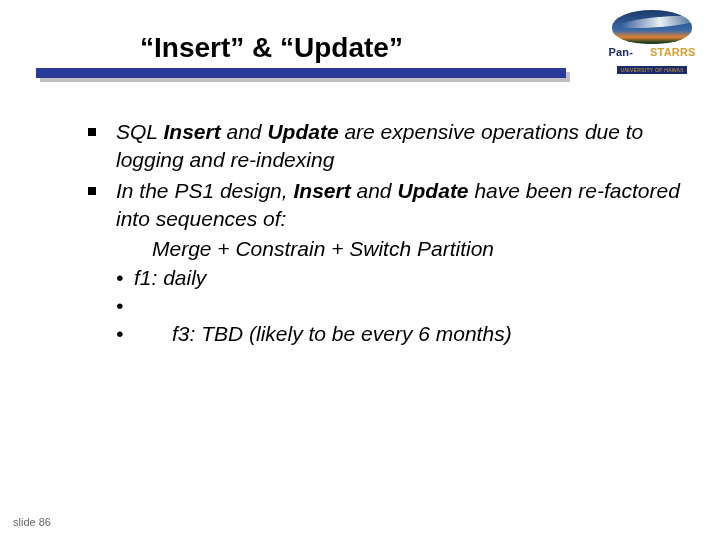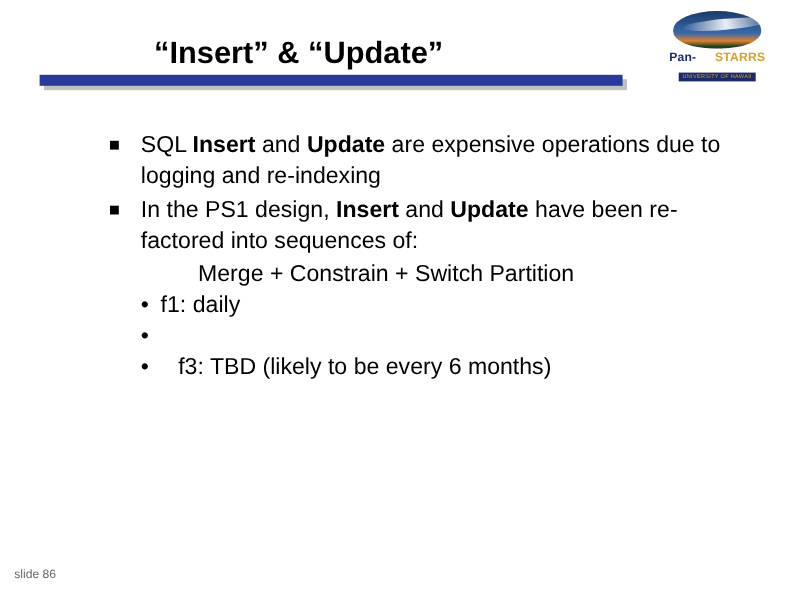--- a/index.html
+++ b/index.html
@@ -97,42 +97,43 @@
     background: #1a2a6a;
     color: #d4a030;
     padding: 1px 3px;
     display: inline-block;
     letter-spacing: 0.3px;
     margin-top: 1px;
   }
   .content {
     position: absolute;
     top: 118px;
-    left: 100px;
+    left: 88px;
     right: 40px;
     font-size: 21px;
     line-height: 1.35;
+    font-style: italic;
   }
   .bullet-row {
     display: flex;
     margin-bottom: 2px;
   }
   .sq {
     width: 8px;
     height: 8px;
     background: #000;
     flex: 0 0 8px;
     margin-top: 10px;
     margin-right: 20px;
   }
   .bullet-text {
     flex: 1;
   }
   .sub-indent {
-    margin-left: 80px;
+    margin-left: 64px;
   }
   .sub-row {
     display: flex;
     margin-left: 28px;
   }
   .dot {
     flex: 0 0 18px;
     font-size: 21px;
   }
   .footer {
@@ -186,20 +187,20 @@
 
     <div class="sub-row">
       <div class="dot">•</div>
       <div style="">f1: daily</div>
     </div>
     <div class="sub-row">
       <div class="dot">•</div>
     </div>
     <div class="sub-row">
       <div class="dot">•</div>
-      <div style="margin-left:16px;">f3: TBD (likely to be every 6 months)</div>
+      <div style="margin-left:38px;">f3: TBD (likely to be every 6 months)</div>
     </div>
 
   </div>
 
   <div class="footer">slide 86</div>
 
 </div>
 
 </body></html>

